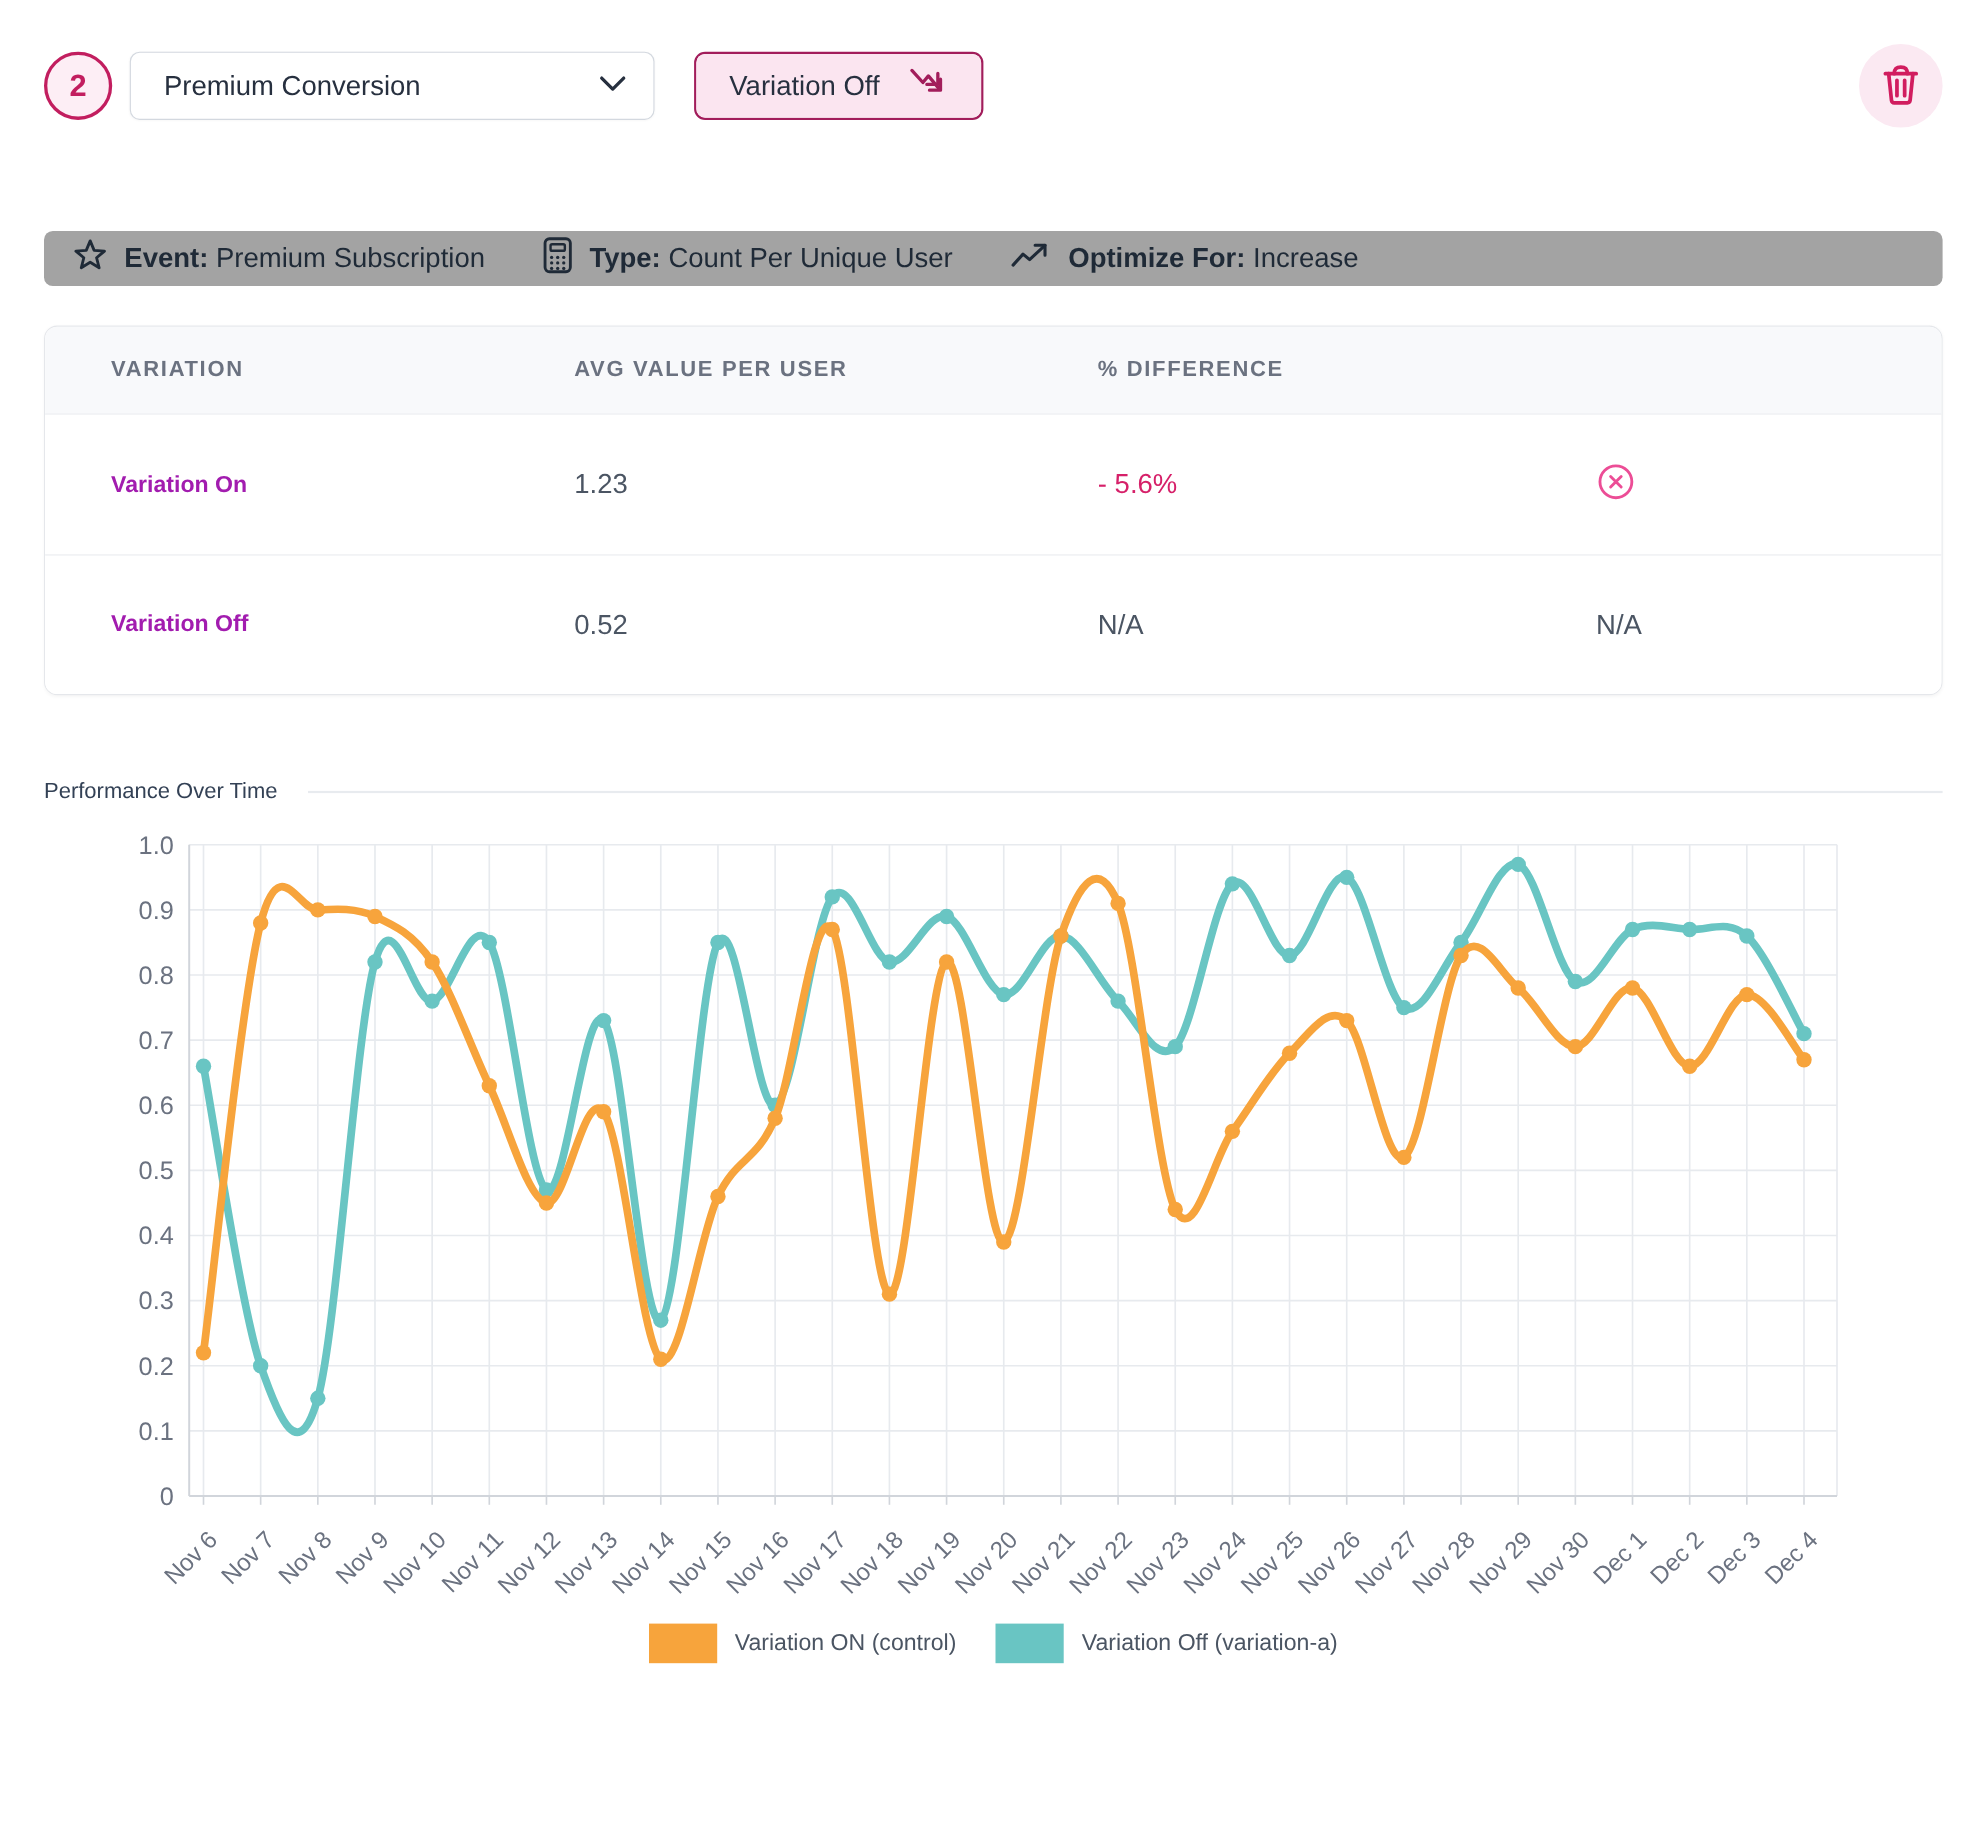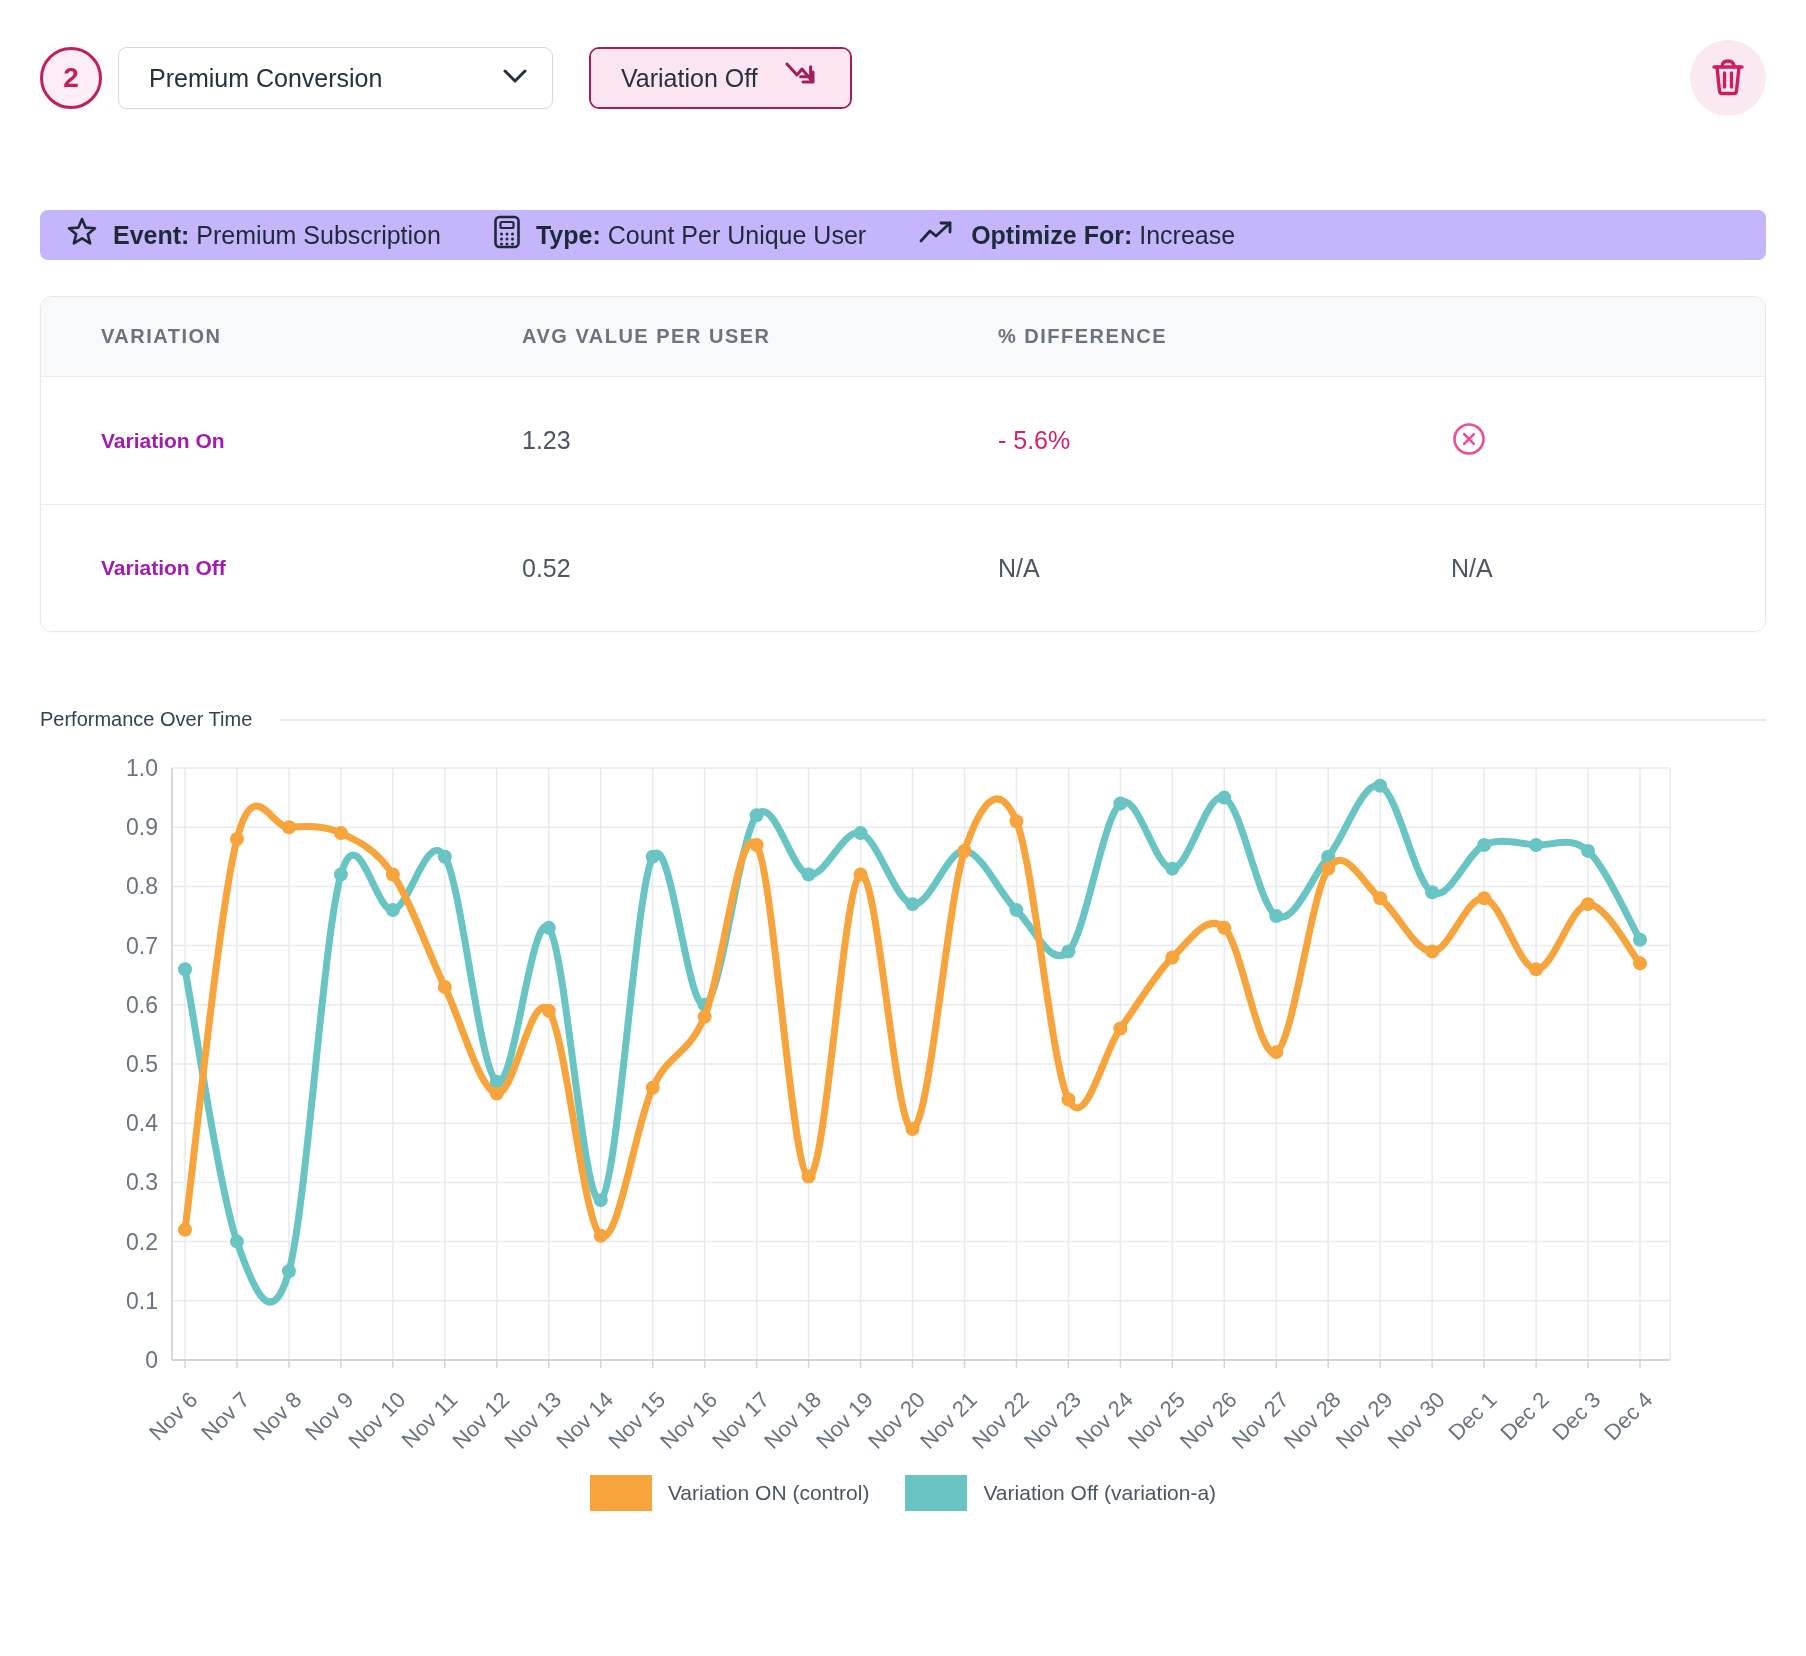--- a/index.html
+++ b/index.html
@@ -5,36 +5,36 @@
   * { margin:0; padding:0; box-sizing:border-box; }
   html,body { width:1806px; height:1656px; background:#ffffff; overflow:hidden;
               font-family:"Liberation Sans", sans-serif; }
   .page { width:1806px; height:1656px; padding:0 40px; position:relative; }
 
   
   .toprow { display:flex; align-items:center; margin-top:46px; height:64px; }
   .badge { width:62px; height:62px; border-radius:50%; border:3px solid #C21E5F;
            background:#FDEEF5; color:#C21E5F; font-size:28px; font-weight:bold;
            display:flex; align-items:center; justify-content:center; flex:0 0 auto; }
-  .dropdown { margin-left:16px; width:435px; height:62px; border:1.5px solid #D3D8DF;
+  .dropdown { margin-left:16px; width:477px; height:62px; border:1.5px solid #D3D8DF;
               border-radius:9px; background:#fff; display:flex; align-items:center;
               padding:0 24px 0 30px; box-shadow:0 1px 2px rgba(0,0,0,0.03); }
   .dropdown .val { font-size:25px; color:#27303F; font-weight:500; flex:1; }
   .seg { margin-left:36px; height:62px; display:flex; border:2px solid #A21D5B;
          border-radius:10px; overflow:hidden; }
   .seg-left { background:#A21D5B; color:#ffffff; font-size:25px; font-weight:500;
               display:flex; align-items:center; justify-content:center; padding:0 34px; }
   .seg-right { background:#FBE5F0; color:#27303F; font-size:25px; font-weight:500;
                display:flex; align-items:center; justify-content:center; padding:0 30px; gap:26px; }
   .spacer { flex:1; }
   .trashbtn { width:76px; height:76px; border-radius:50%; background:#FBE9F2;
               display:flex; align-items:center; justify-content:center; border:none; cursor:pointer; }
 
   
-  .infobar { margin-top:100px; height:50px; background:#c4b5fd; border-radius:8px;
+  .infobar { margin-top:100px; height:50px; background:#a3a3a3; border-radius:8px;
              display:flex; align-items:center; padding:0 26px; gap:52px; }
   .info-item { display:flex; align-items:center; gap:15px; font-size:25px; color:#1F2A37; }
   .info-item b { font-weight:bold; }
 
   
   .tbl { margin-top:36px; border:1.5px solid #E5E7EB; border-radius:12px; overflow:hidden;
          box-shadow:0 1px 3px rgba(0,0,0,0.04); }
   .tbl-row { display:grid; grid-template-columns:440px 435px 390px 1fr; align-items:center;gap:41px; }
   .tbl-head { background:#F8F9FB; height:80px; border-bottom:1.5px solid #E9ECEF; }
   .tbl-head .cell { font-size:20px; color:#6B7280; letter-spacing:1.5px; font-weight:bold; }

